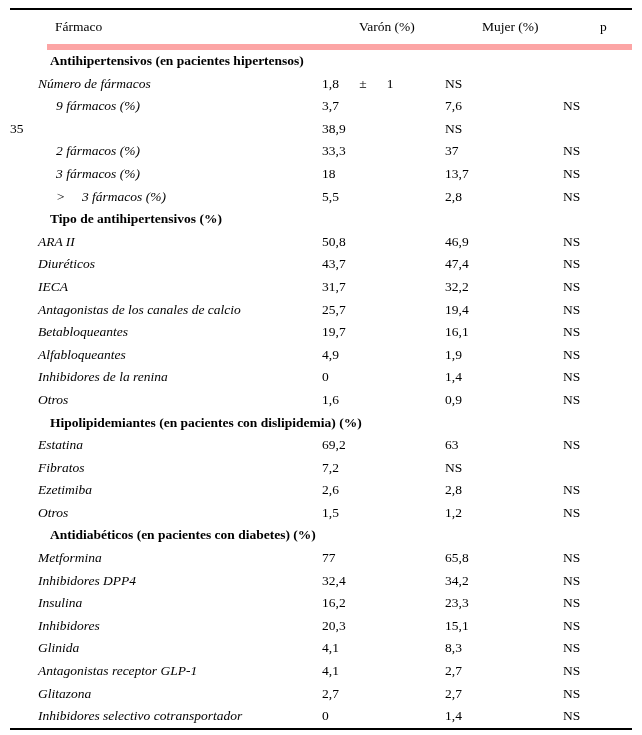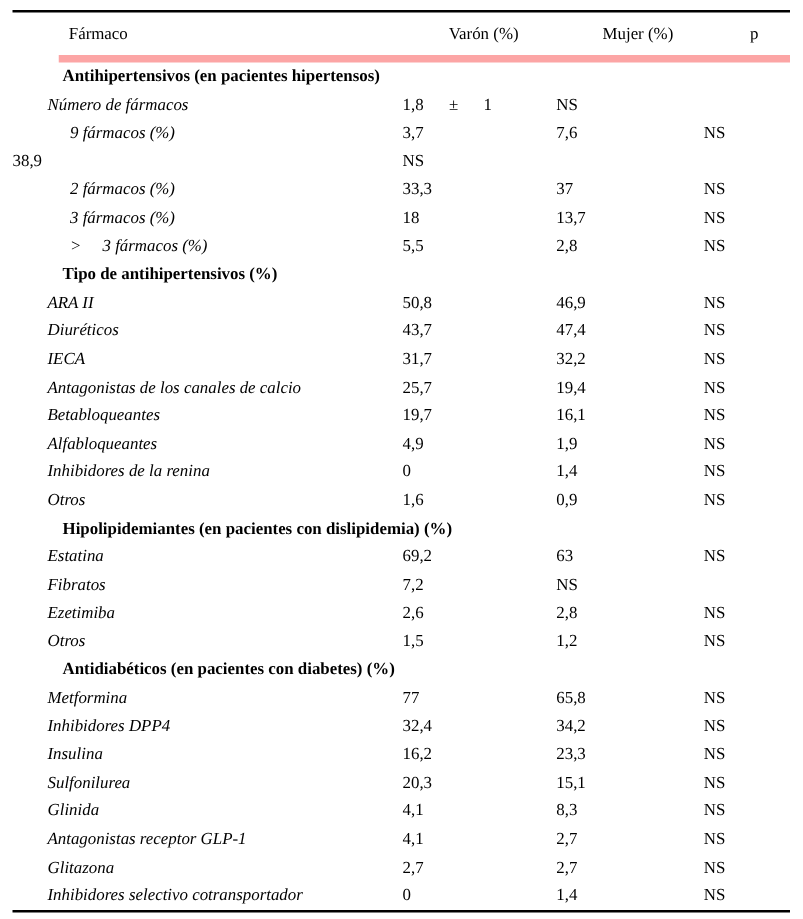--- a/index.html
+++ b/index.html
@@ -70,20 +70,21 @@
         <div class="cell cell-val">1,8      ±      1</div>
         <div class="cell cell-val">NS</div>
       </div>
       <div class="grid-row data-row indent2">
         <div class="cell cell-label">9 fármacos (%)</div>
         <div class="cell cell-val">3,7</div>
         <div class="cell cell-val">7,6</div>
         <div class="cell cell-val">NS</div>
       </div>
       <div class="grid-row data-row indent2">
+        <div class="cell cell-val">35</div>
         <div class="cell cell-val">38,9</div>
         <div class="cell cell-val">NS</div>
       </div>
       <div class="grid-row data-row indent2">
         <div class="cell cell-label">2 fármacos (%)</div>
         <div class="cell cell-val">33,3</div>
         <div class="cell cell-val">37</div>
         <div class="cell cell-val">NS</div>
       </div>
       <div class="grid-row data-row indent2">
@@ -184,21 +185,21 @@
         <div class="cell cell-val">34,2</div>
         <div class="cell cell-val">NS</div>
       </div>
       <div class="grid-row data-row indent1">
         <div class="cell cell-label">Insulina</div>
         <div class="cell cell-val">16,2</div>
         <div class="cell cell-val">23,3</div>
         <div class="cell cell-val">NS</div>
       </div>
       <div class="grid-row data-row indent1">
-        <div class="cell cell-label">Sulfonilurea</div>
+        <div class="cell cell-label">Inhibidores</div>
         <div class="cell cell-val">20,3</div>
         <div class="cell cell-val">15,1</div>
         <div class="cell cell-val">NS</div>
       </div>
       <div class="grid-row data-row indent1">
         <div class="cell cell-label">Glinida</div>
         <div class="cell cell-val">4,1</div>
         <div class="cell cell-val">8,3</div>
         <div class="cell cell-val">NS</div>
       </div>

